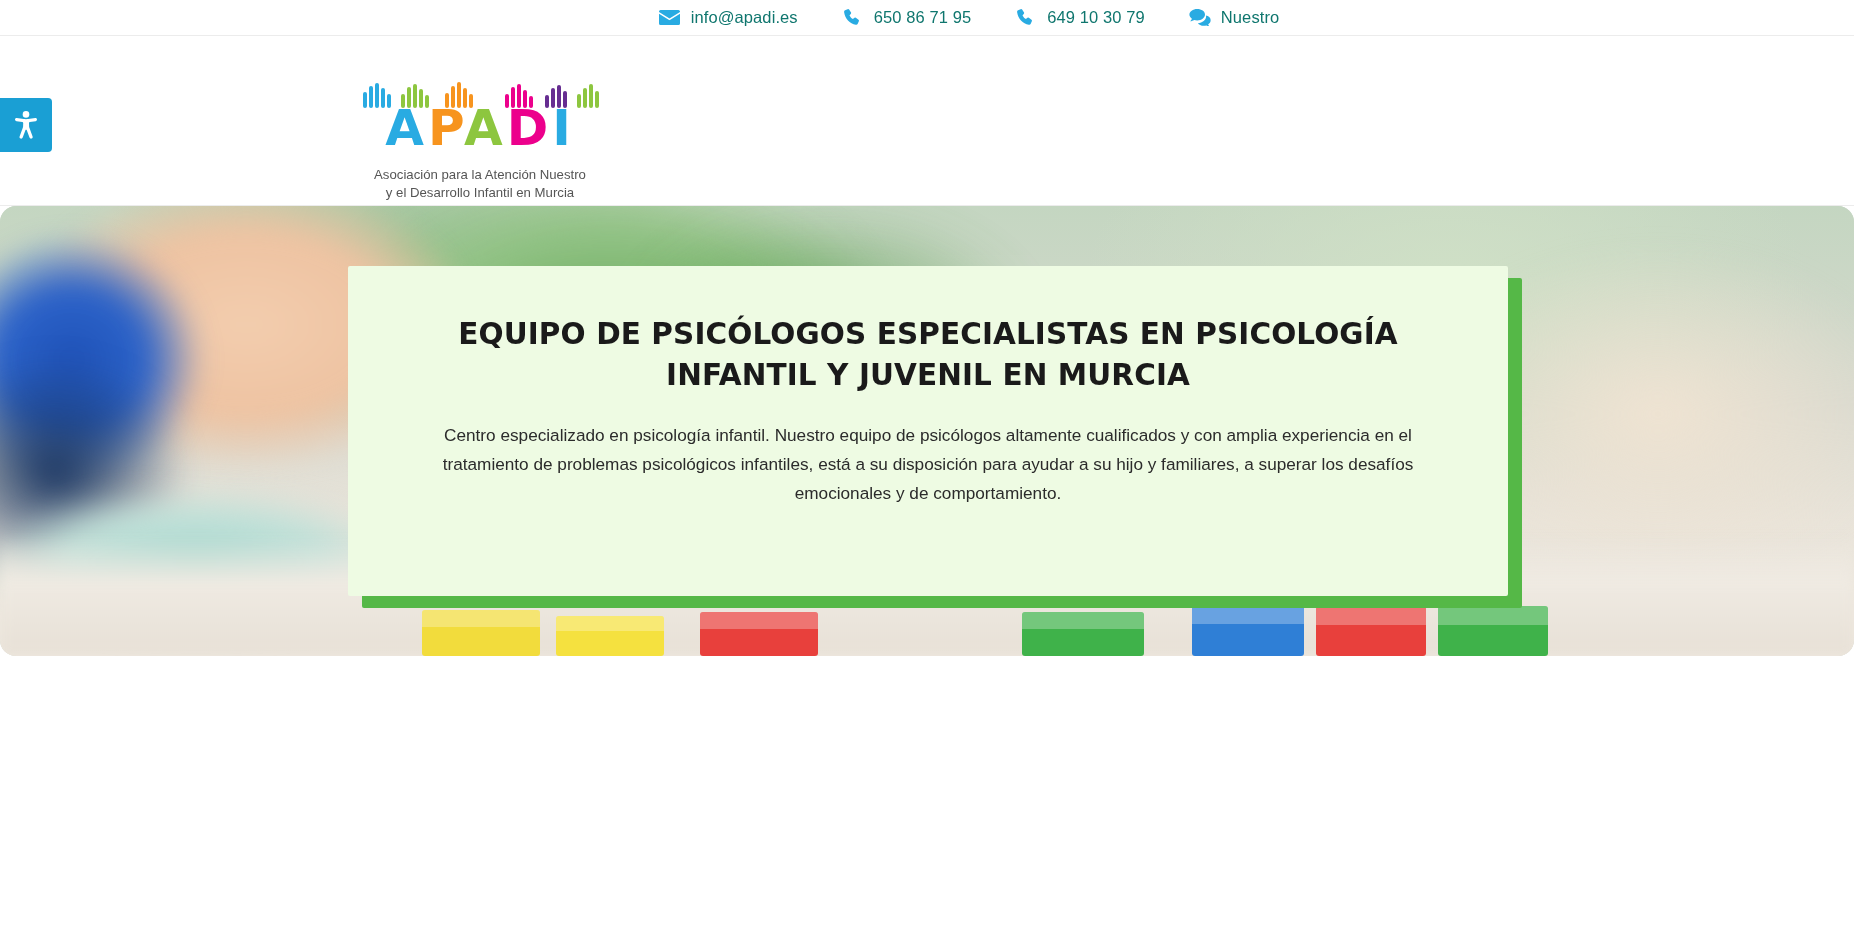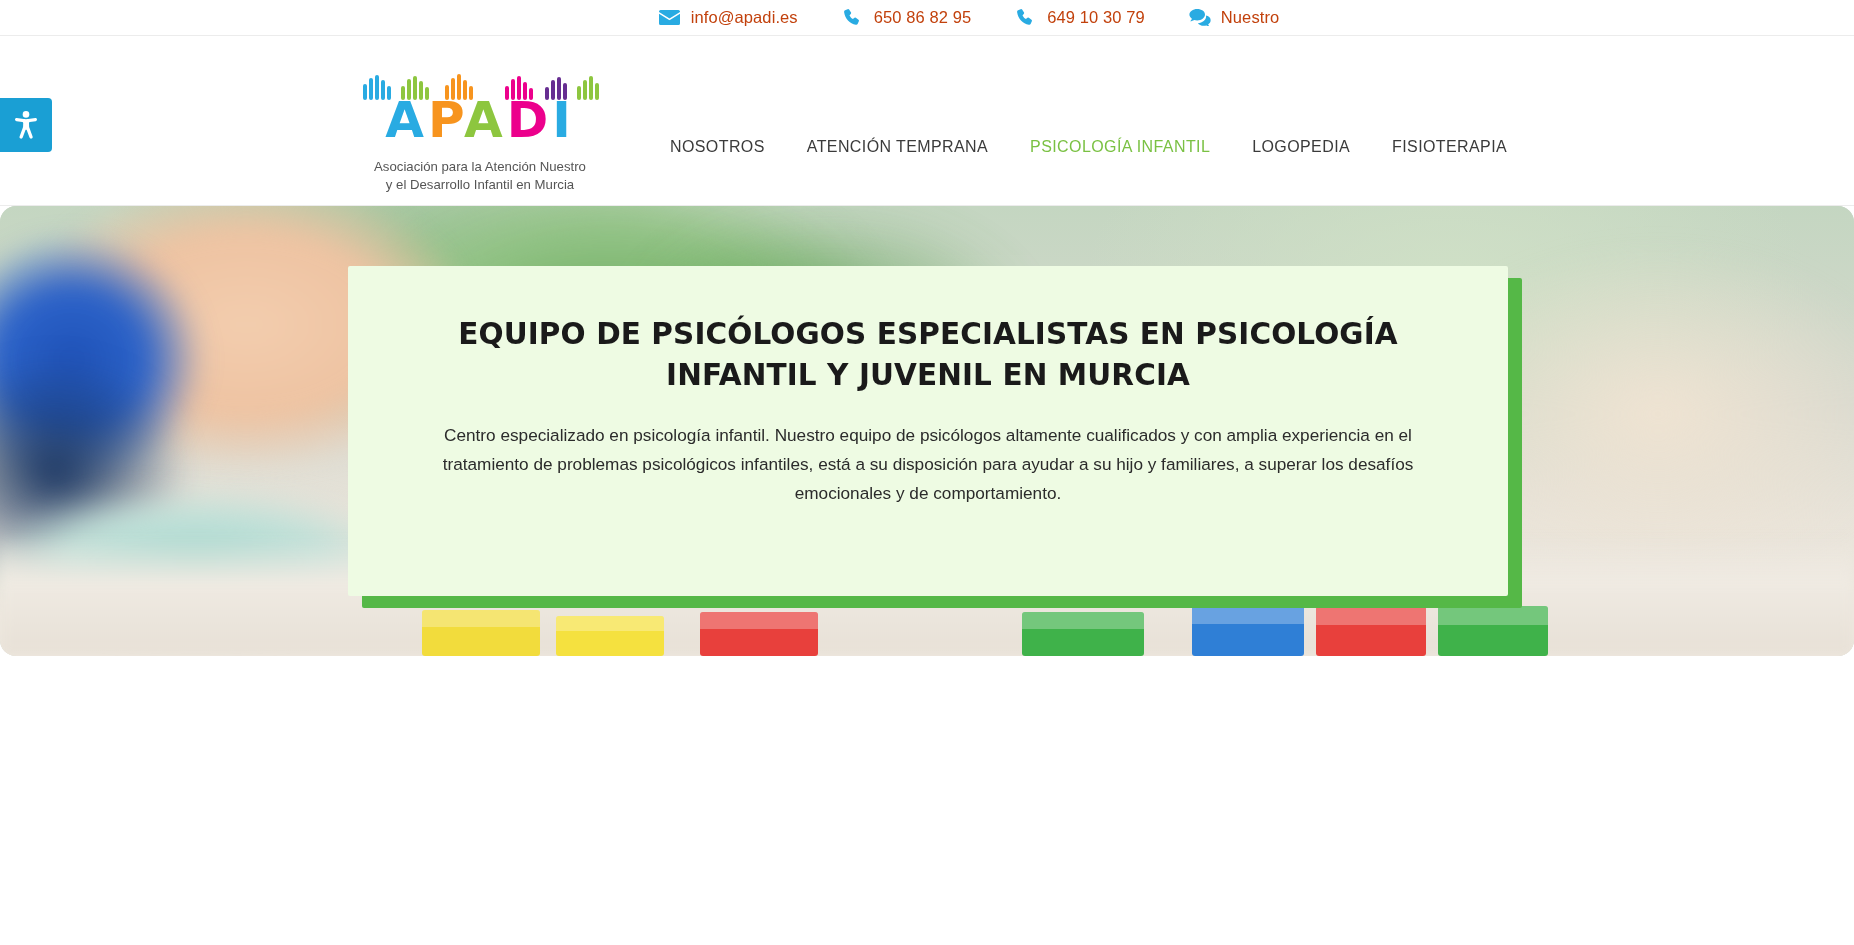--- a/index.html
+++ b/index.html
@@ -32,21 +32,21 @@
   .topbar-inner {
     display: flex;
     align-items: center;
     gap: 44px;
     transform: translateX(42px);
   }
   .tb-item {
     display: flex;
     align-items: center;
     gap: 10px;
-    color: #c2410c;
+    color: #0f766e;
     font-size: 16.5px;
     letter-spacing: .1px;
     cursor: pointer;
     white-space: nowrap;
   }
   .tb-icon {
     display: inline-flex;
     align-items: center;
     justify-content: center;
     width: 22px;
@@ -60,21 +60,21 @@
     height: 170px;
     background: #ffffff;
     display: flex;
     align-items: flex-start;
     border-bottom: 1px solid #ececec;
     position: relative;
   }
   .brand {
     position: absolute;
     left: 345px;
-    top: 52px;
+    top: 60px;
     width: 270px;
     text-align: center;
     cursor: pointer;
   }
   .logo-wrap { position: relative; width: 250px; height: 64px; margin: 0 auto; }
   .logo-text {
     font-family: "DejaVu Sans", sans-serif;
     font-weight: bold;
     font-size: 50px;
     letter-spacing: 4px;
@@ -266,21 +266,21 @@
         </span>
         <span>info@apadi.es</span>
       </div>
 
       <div class="tb-item">
         <span class="tb-icon">
           <svg width="18" height="18" viewBox="0 0 18 18" fill="currentColor">
             <path d="M5.1.6a1.2 1.2 0 0 0-1.5-.35L1.1 1.33A1.7 1.7 0 0 0 .13 3.2c.83 6.2 5.6 11.4 11.7 12.6a1.7 1.7 0 0 0 1.9-.97l1.1-2.5a1.2 1.2 0 0 0-.35-1.5l-2.6-2.1a1.2 1.2 0 0 0-1.44-.03L8.9 10a8.6 8.6 0 0 1-3.4-3.6l1.4-1.6a1.2 1.2 0 0 0-.02-1.44L5.1.6z"></path>
           </svg>
         </span>
-        <span>650 86 82 95</span>
+        <span>650 86 71 95</span>
       </div>
 
       <div class="tb-item">
         <span class="tb-icon">
           <svg width="18" height="18" viewBox="0 0 18 18" fill="currentColor">
             <path d="M5.1.6a1.2 1.2 0 0 0-1.5-.35L1.1 1.33A1.7 1.7 0 0 0 .13 3.2c.83 6.2 5.6 11.4 11.7 12.6a1.7 1.7 0 0 0 1.9-.97l1.1-2.5a1.2 1.2 0 0 0-.35-1.5l-2.6-2.1a1.2 1.2 0 0 0-1.44-.03L8.9 10a8.6 8.6 0 0 1-3.4-3.6l1.4-1.6a1.2 1.2 0 0 0-.02-1.44L5.1.6z"></path>
           </svg>
         </span>
         <span>649 10 30 79</span>
       </div>
@@ -343,27 +343,20 @@
             <rect x="234" y="2" width="4" height="24" rx="2"></rect>
               <rect x="240" y="9" width="4" height="17" rx="2"></rect>
           </g>
         </svg>
         <div class="logo-text"><span class="l1">A</span><span class="l2">P</span><span class="l3">A</span><span class="l4">D</span><span class="l5">I</span></div>
       </div>
       <div class="brand-sub">Asociación para la Atención Nuestro
 y el Desarrollo Infantil en Murcia</div>
     </div>
 
-    <nav class="mainnav">
-      <div class="nav-item">NOSOTROS</div>
-      <div class="nav-item">ATENCIÓN TEMPRANA</div>
-      <div class="nav-item active">PSICOLOGÍA INFANTIL</div>
-      <div class="nav-item">LOGOPEDIA</div>
-      <div class="nav-item">FISIOTERAPIA</div>
-    </nav>
 
   </div>
 
 
   <div class="hero">
     <div class="hero-bg">
       <div class="bg-base"></div>
       <div class="right-warm"></div>
       <div class="bg-greens"></div>
       <div class="bg-greens2"></div>

